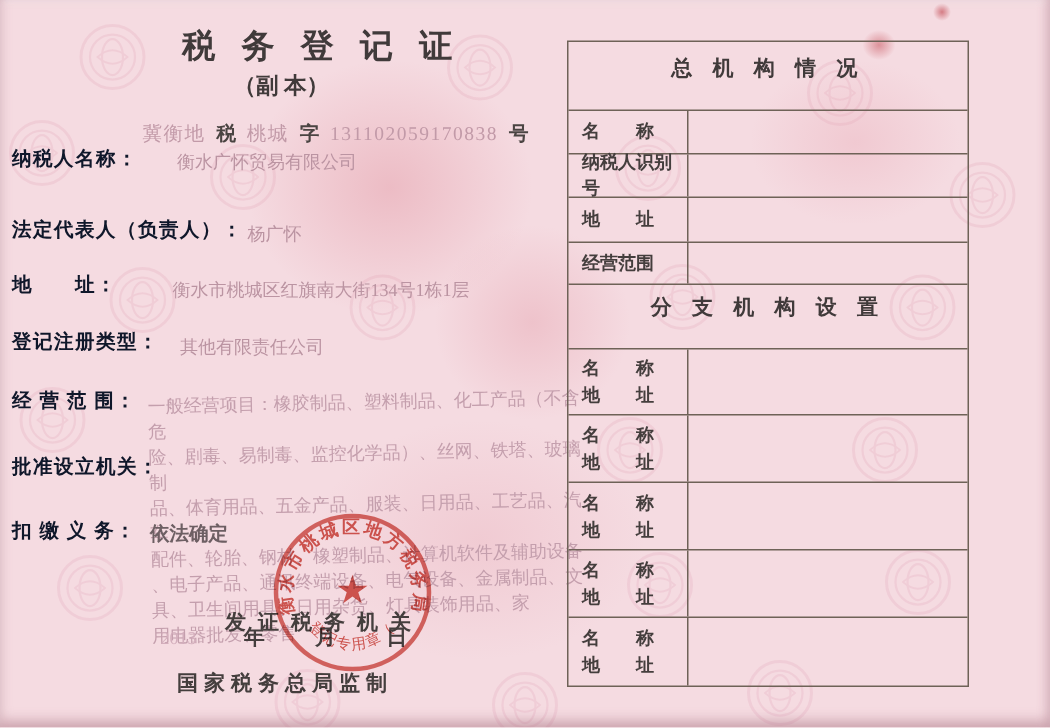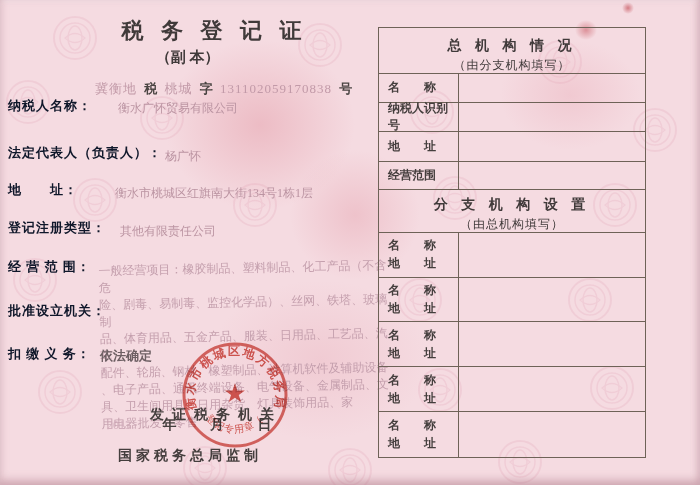--- a/index.html
+++ b/index.html
@@ -164,21 +164,20 @@
     </text>
     <text font-size="10" fill="#cf4a41" letter-spacing="1" style="font-family:'Liberation Serif','DejaVu Serif',serif;">
       <textPath href="#arcBot" startOffset="50%" text-anchor="middle">税务登记专用章（01）</textPath>
     </text>
     <text x="65" y="71" font-size="26" fill="#cf4a41" text-anchor="middle">★</text>
   </svg>
 
   <div id="panel">
     <div class="sec-head" id="sec1-head">
       <div class="t">总 机 构 情 况</div>
-      <div class="s">（由分支机构填写）</div>
     </div>
 
     <div class="trow r1">
       <div class="tlbl">名　　称</div>
       <div class="tval"></div>
     </div>
     <div class="trow r2">
       <div class="tlbl">纳税人识别号</div>
       <div class="tval"></div>
     </div>
@@ -186,21 +185,20 @@
       <div class="tlbl">地　　址</div>
       <div class="tval"></div>
     </div>
     <div class="trow r4">
       <div class="tlbl">经营范围</div>
       <div class="tval"></div>
     </div>
 
     <div class="sec-head" id="sec2-head">
       <div class="t">分 支 机 构 设 置</div>
-      <div class="s">（由总机构填写）</div>
     </div>
 
     <div class="blk">
       <div class="tlbl">
         <span>名　　称</span>
         <span>地　　址</span>
       </div>
       <div class="tval"></div>
     </div>
     <div class="blk">

